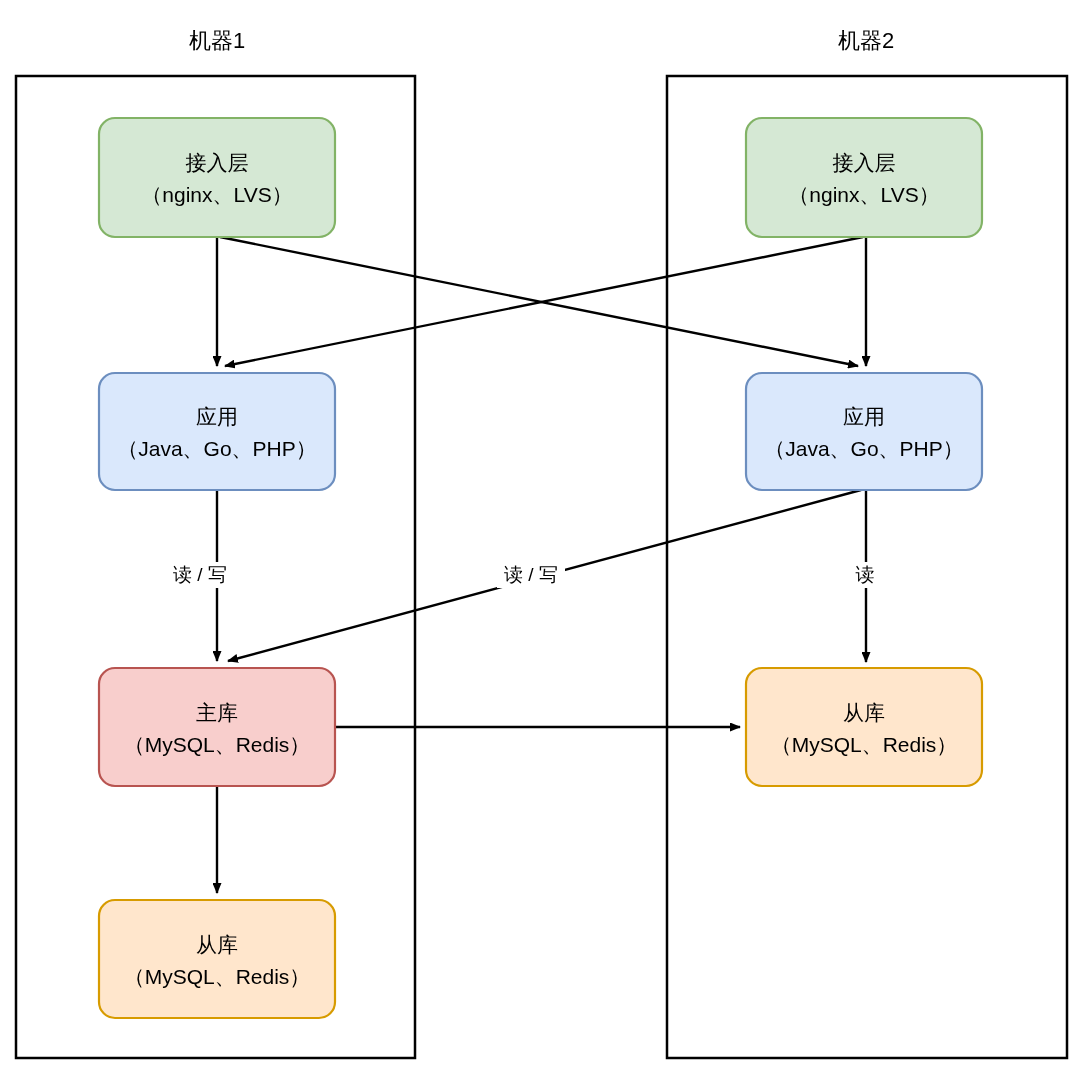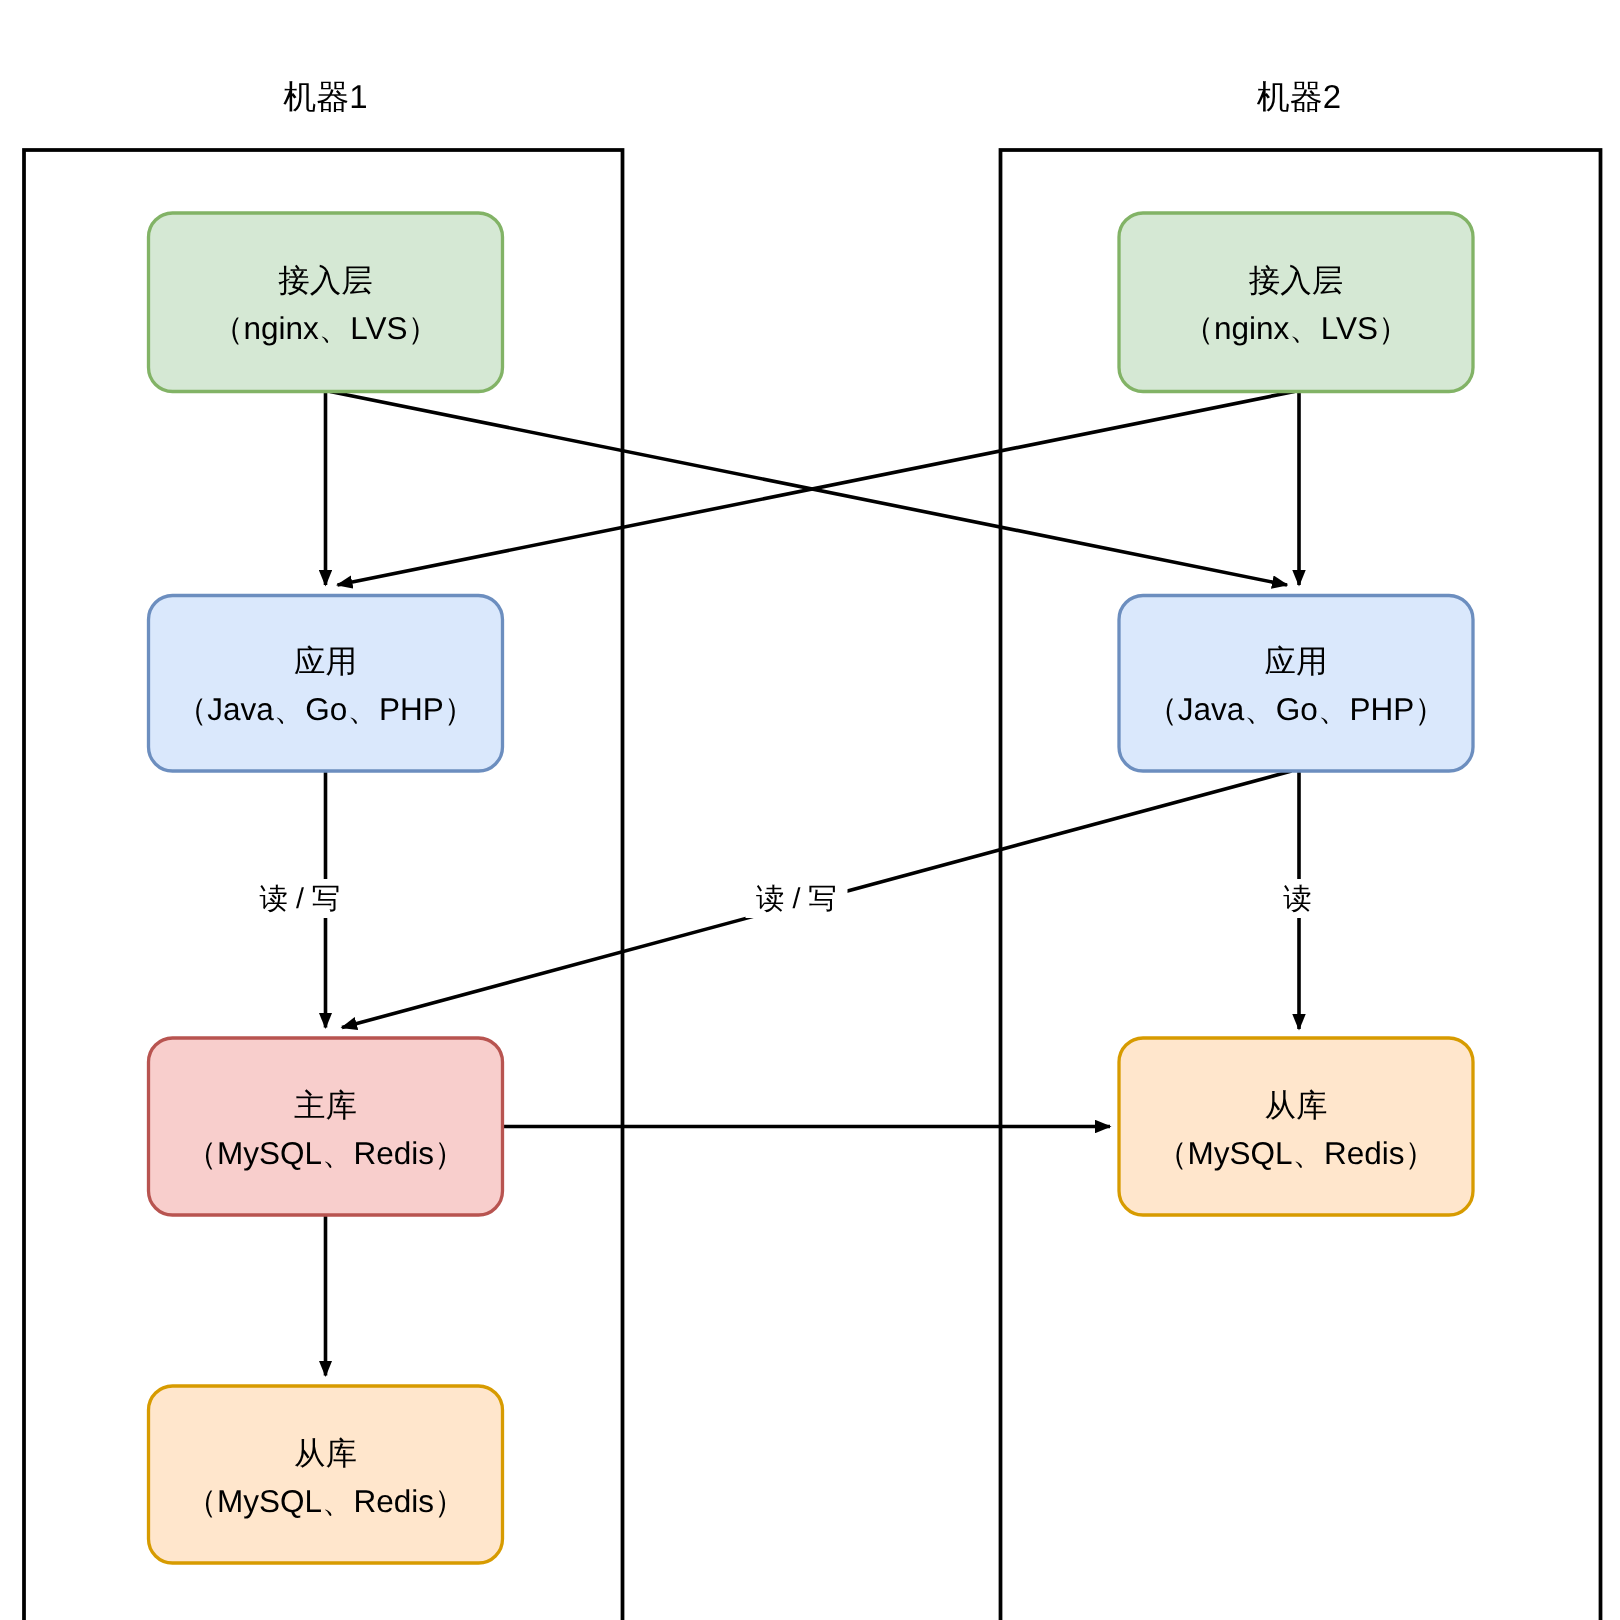--- a/index.html
+++ b/index.html
@@ -11,21 +11,20 @@
     width: 1080px;
     height: 1080px;
     font-family: "Liberation Sans", "DejaVu Sans", sans-serif;
     color: #000000;
     overflow: hidden;
   }
   #stage {
     position: relative;
     width: 1080px;
     height: 908px;
-    margin-top: 24px;
   }
   #diagram-svg {
     position: absolute;
     left: 0;
     top: 0;
     width: 1080px;
     height: 1080px;
   }
   .machine-title {
     font-size: 22px;

